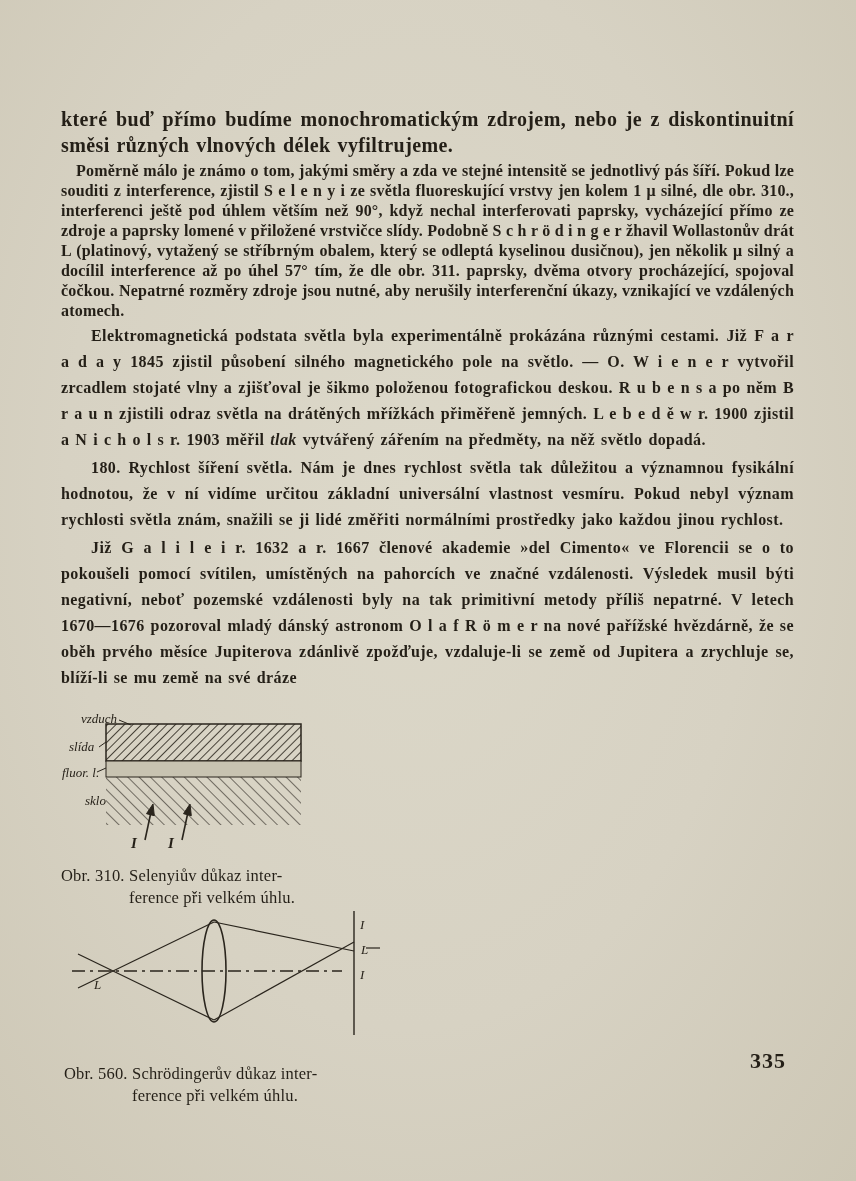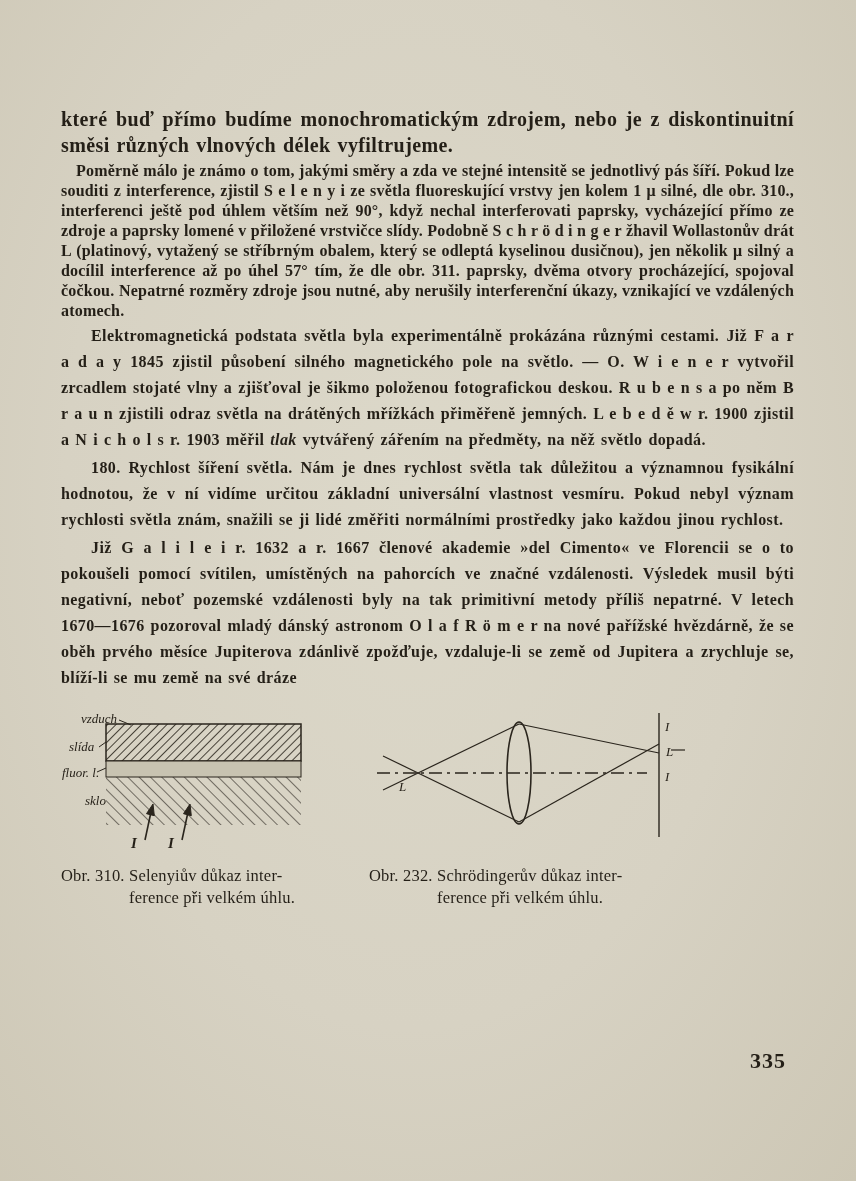--- a/index.html
+++ b/index.html
@@ -23,21 +23,21 @@
     letter-spacing:0.2px;
   }
   .bodypara {
     font-size:16px; font-weight:bold; line-height:26px;
     text-align:justify; text-indent:30px; margin-top:2px;
     letter-spacing:0.4px; word-spacing:1.5px;
     hyphens:auto;
   }
   .bodypara i { font-style:italic; }
 
-  .figrow { display:flex; margin-top:20px; align-items:center; }
+  .figrow { display:flex; margin-top:20px; align-items:flex-start;flex-direction:column; }
   .figblock310 { width:305px; }
   .figblock311 { width:330px; margin-left:3px; }
   .diagram { height:142px; position:relative; }
   svg { display:block; }
   svg text {
     font-family:"Liberation Serif", serif;
     font-style:italic; font-size:13px; fill:#241f17;
   }
   svg text.raylabel { font-size:15px; font-weight:bold; }
   svg line, svg ellipse, svg polygon { stroke:#2a251d; }
@@ -127,21 +127,21 @@
 
           <line x1="302" y1="39" x2="316" y2="39" stroke-width="1.2"></line>
 
           <text x="30" y="80" font-size="15">L</text>
           <text x="296" y="20" font-size="14">I</text>
           <text x="297" y="45" font-size="14">L</text>
           <text x="296" y="70" font-size="14">I</text>
         </svg>
       </div>
       <figcaption class="figcaption">
-        <div class="cap1">Obr. 232. Schrödingerův důkaz inter-</div>
+        <div class="cap1">Obr. 560. Schrödingerův důkaz inter-</div>
         <div class="cap2">ference při velkém úhlu.</div>
       </figcaption>
     </figure>
 
   </div>
 </div>
 
 <div class="pagenum">335</div>
 
 </body></html>

